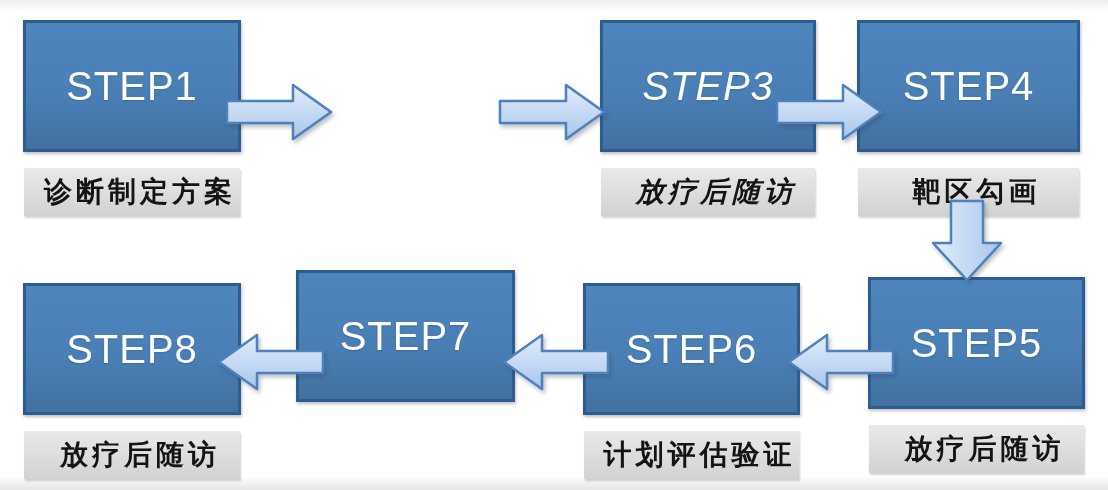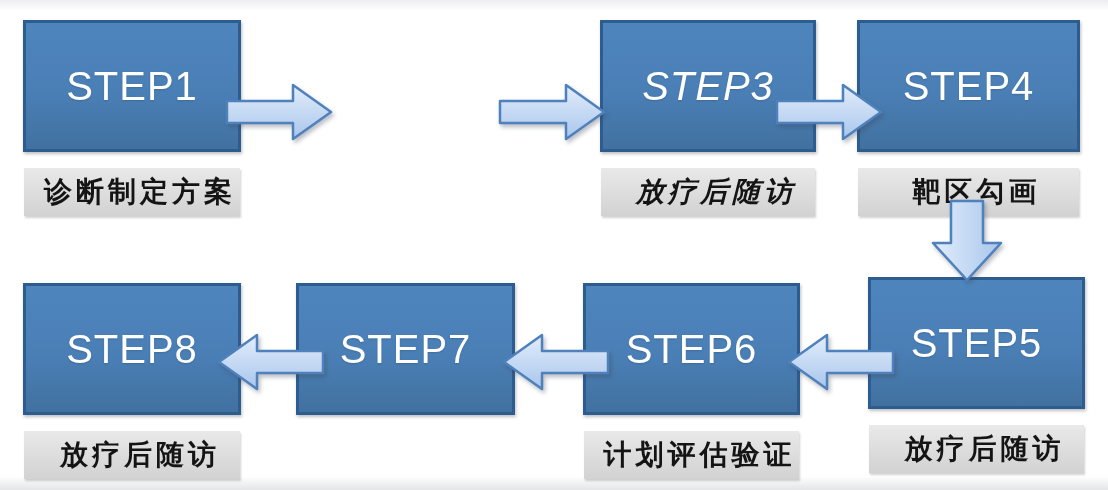--- a/index.html
+++ b/index.html
@@ -77,21 +77,21 @@
     stroke-width: 2.5;
     stroke-linejoin: round;
   }
   
   #step1 { left: 23px;  top: 20px;  width: 218px; }
   #step2 { left: 296px; top: 20px;  width: 219px; }
   #step3 { left: 600px; top: 20px;  width: 216px; font-style: italic; }
   #step4 { left: 857px; top: 20px;  width: 223px; text-align: center; }
   #step5 { left: 868px; top: 277px; width: 217px; }
   #step6 { left: 583px; top: 283px; width: 217px; justify-content: flex-end; }
-  #step7 { left: 296px; top: 283px; width: 219px; justify-content: center; }
+  #step7 { left: 296px; top: 270px; width: 219px; justify-content: center; }
   #step8 { left: 23px;  top: 283px; width: 218px; }
 
   #arrow-1-2 { left: 225px; top: 80px;  }
   #arrow-2-3 { left: 498px; top: 80px;  }
   #arrow-3-4 { left: 775px; top: 80px;  }
   #arrow-4-5 { left: 927px; top: 199px; }
   #arrow-5-6 { left: 785px; top: 330px; }
   #arrow-6-7 { left: 500px; top: 330px; }
   #arrow-7-8 { left: 215px; top: 330px; }
 </style>

